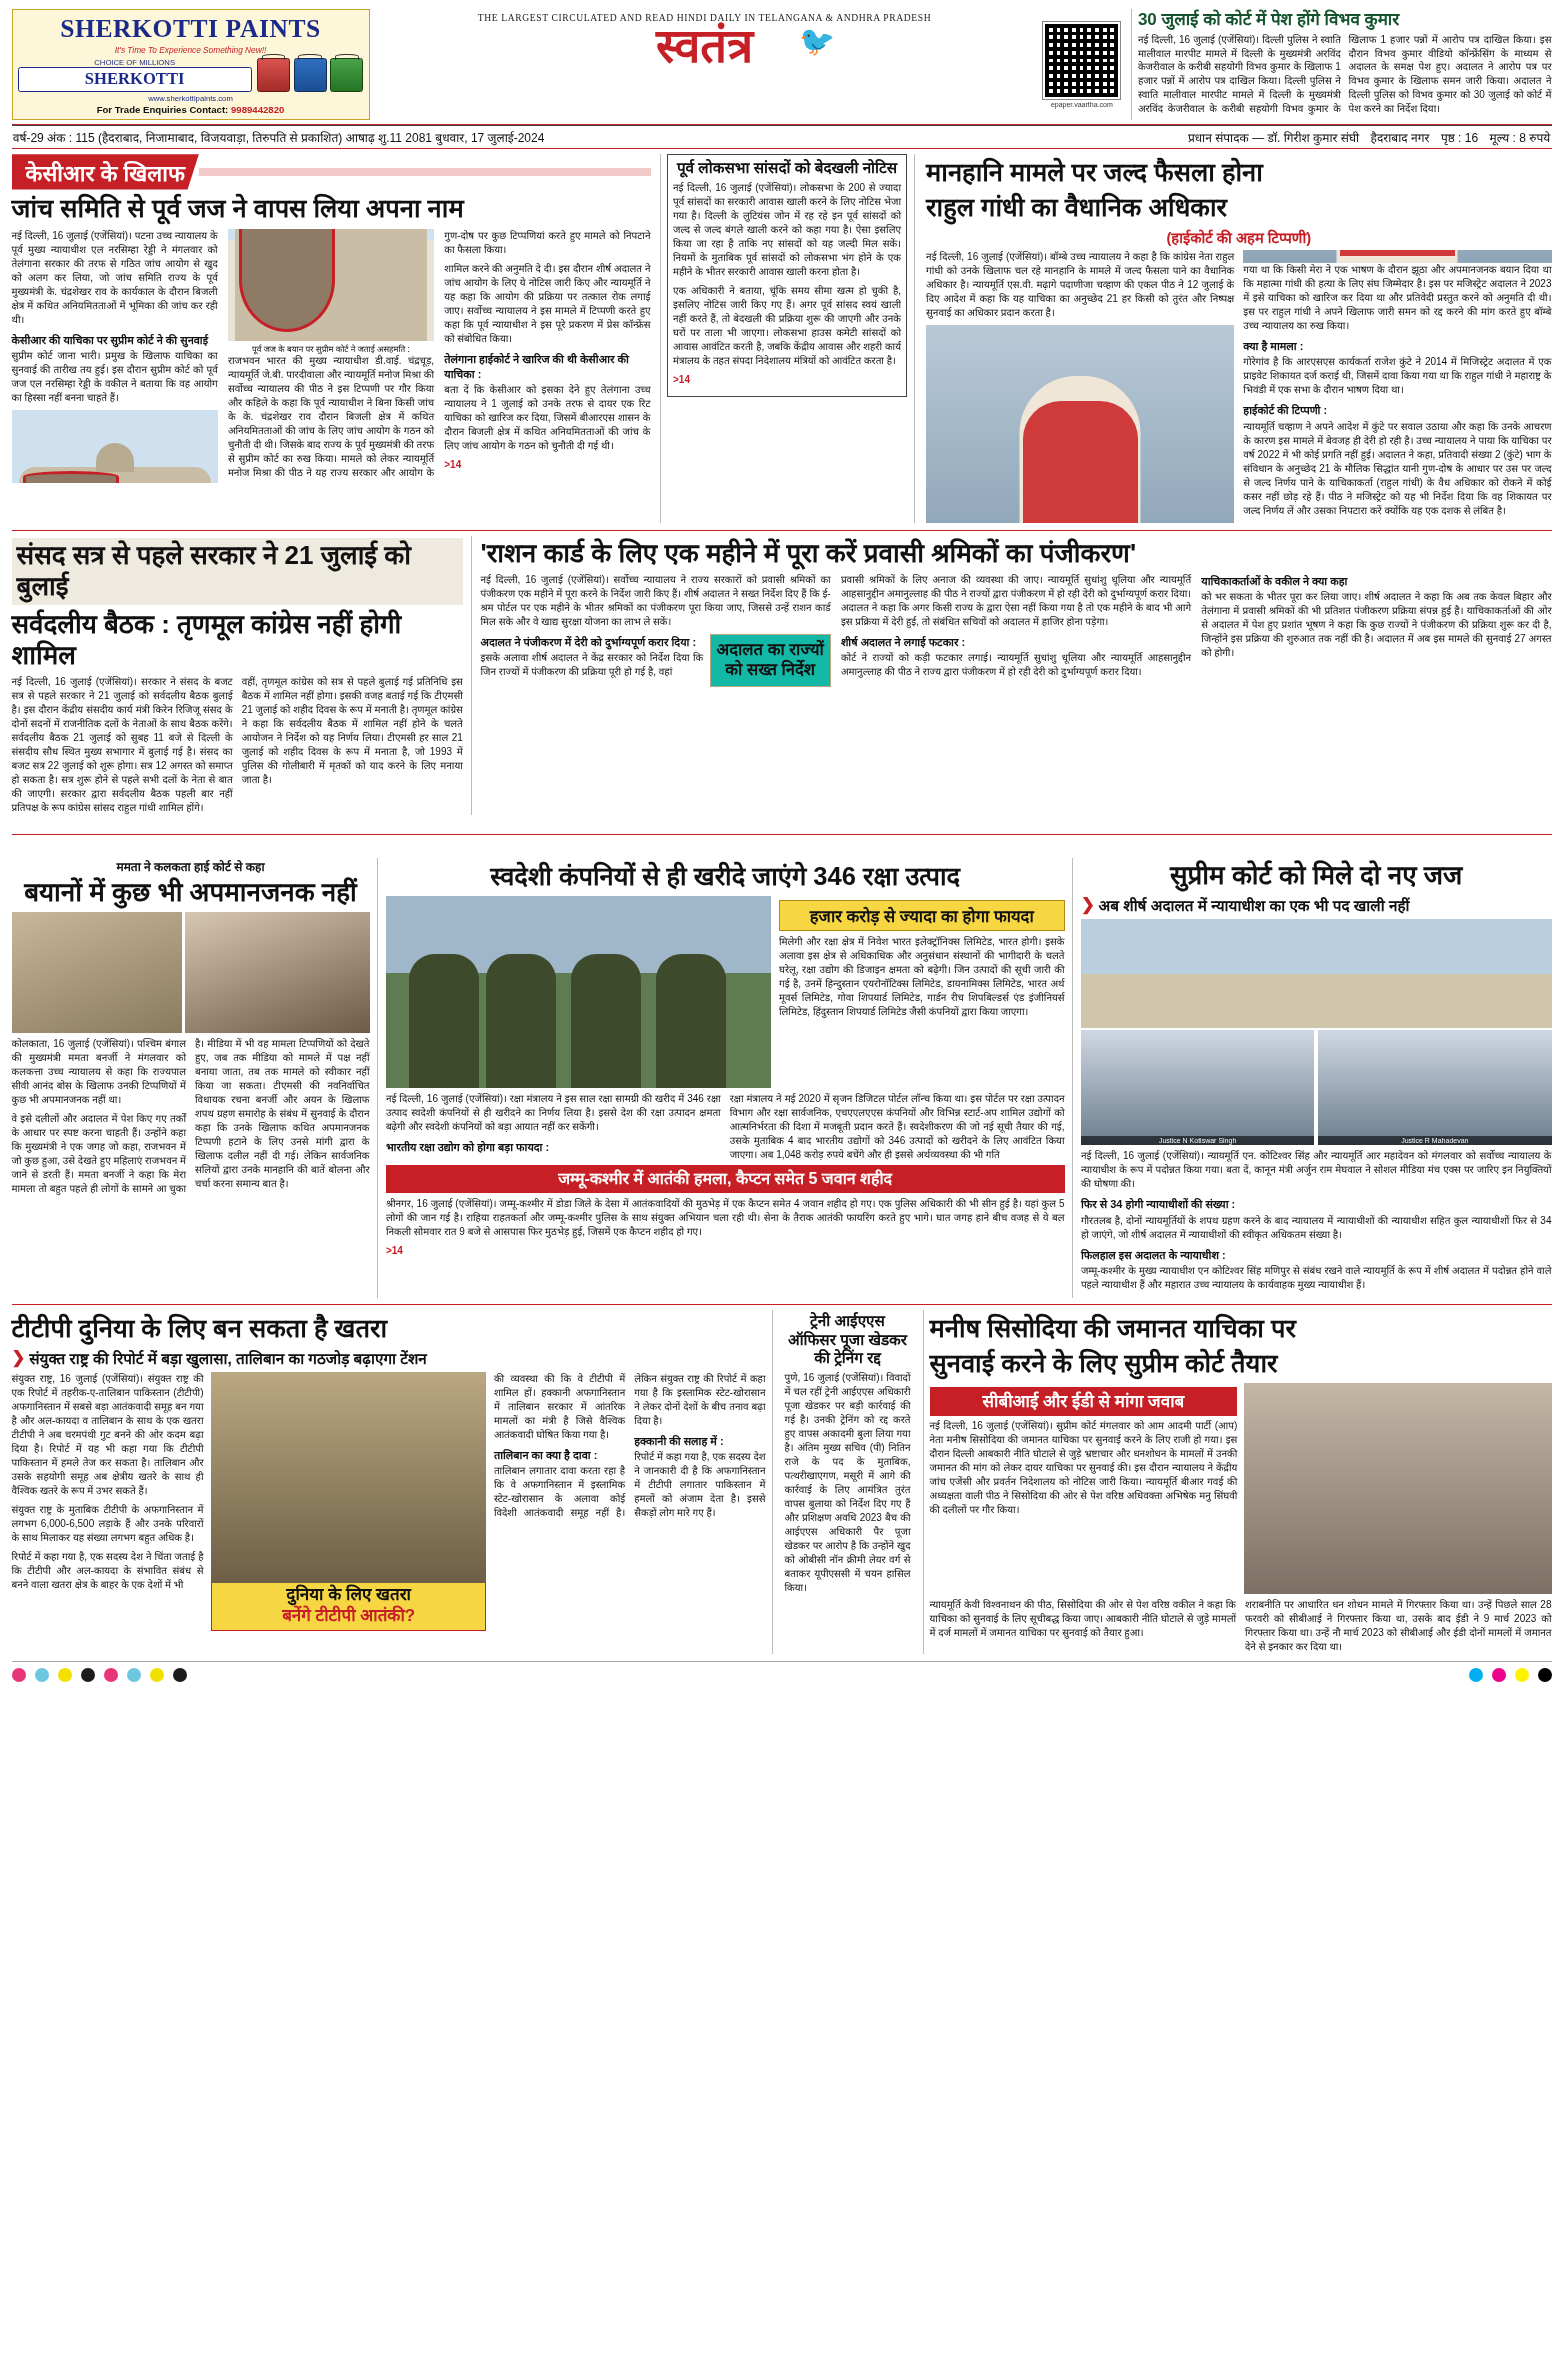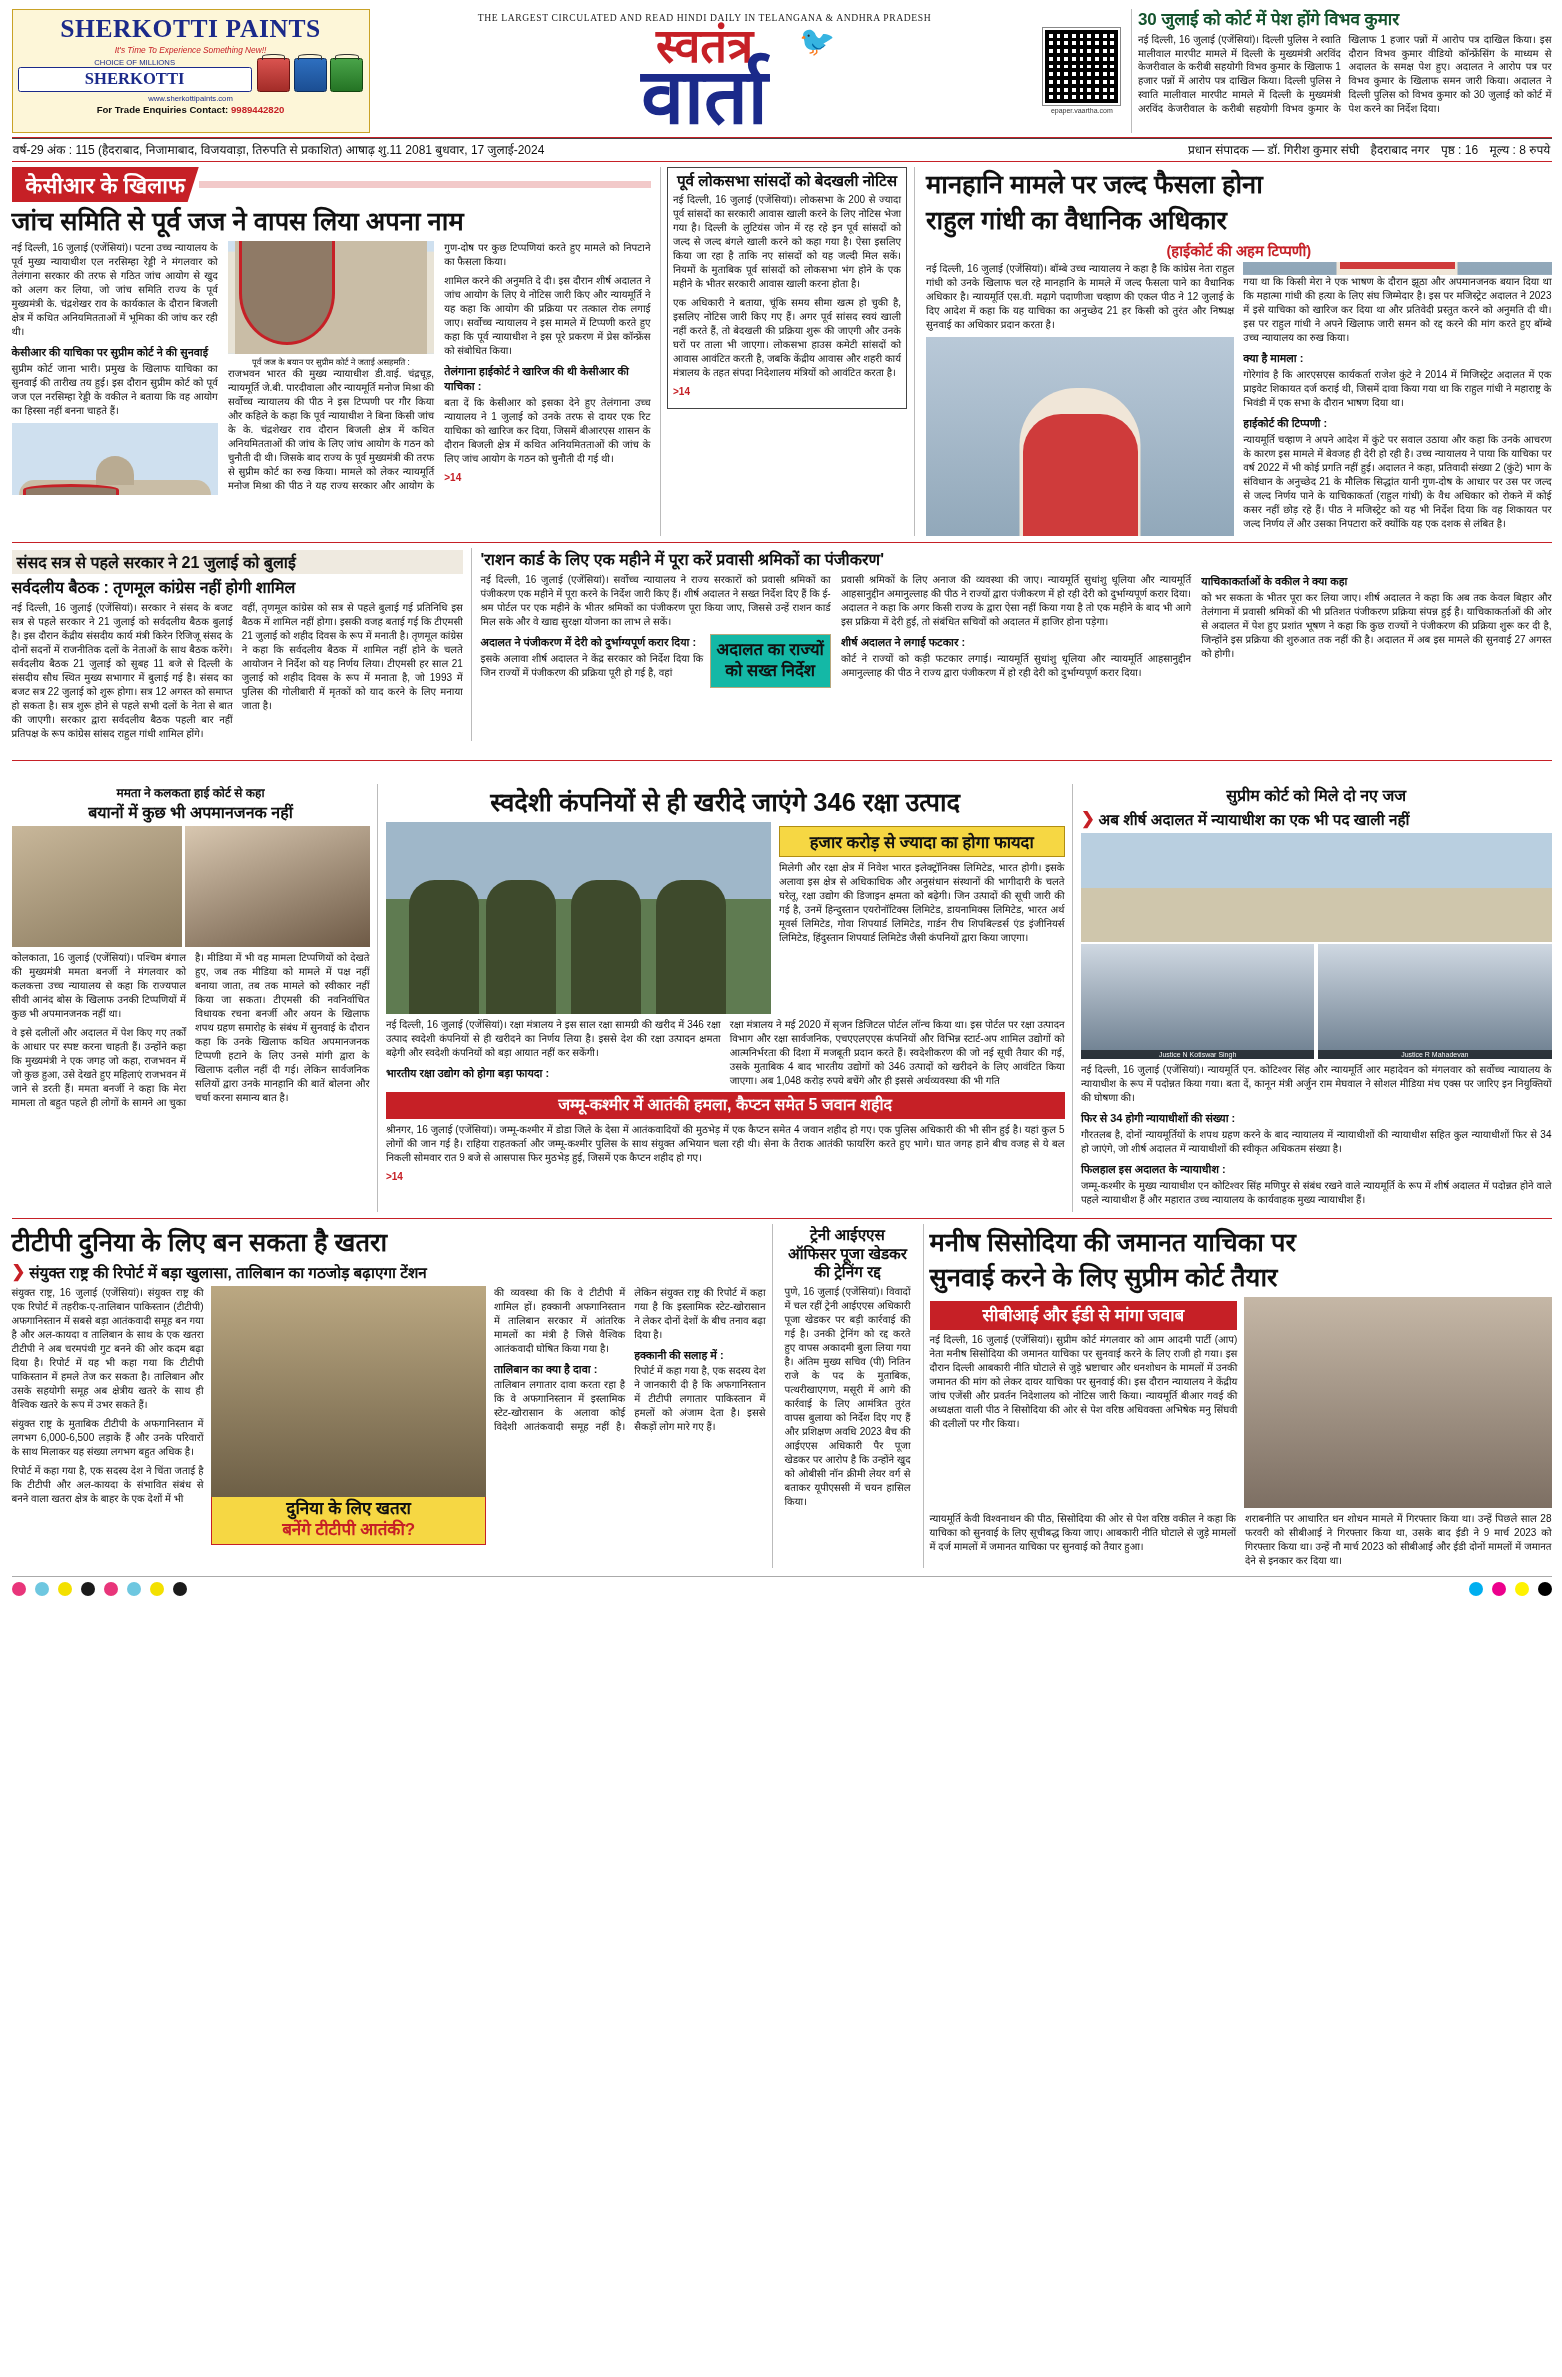--- a/index.html
+++ b/index.html
@@ -81,21 +81,21 @@
   .lead-body { font-size:10px; line-height:1.38; text-align:justify; column-count:2; column-gap:7.7px;}
 
   
   .infostrip {
     display:flex; justify-content:space-between; align-items:center;
     border-top:0.6px solid #444; border-bottom:1.9px solid #c62026;
     padding:2.6px 1.3px; font-size:12px; margin-top:0;
   }
   .infostrip .right { display:flex; gap:11.5px; }
   h2.hd { font-size:25.5px; line-height:1.18; font-weight:bold; margin:2.6px 0 5.1px 0; color:#111;}
-  h3.hd { font-size:16px; line-height:1.2; font-weight:bold; margin:1.9px 0 3.8px 0; color:#111;}
+  h3.hd { font-size:26px; line-height:1.2; font-weight:bold; margin:1.9px 0 3.8px 0; color:#111;}
   h4.hd { font-size:15.3px; line-height:1.22; font-weight:bold; margin:1.9px 0 3.2px 0; color:#111;}
   p.body { font-size:10px; line-height:1.4; text-align:justify; margin:0 0 5.1px 0;}
   .subhead { font-size:11px; font-weight:bold; color:#111; margin:3.8px 0 2.6px;}
   .more { color:#c62026; font-weight:bold; }
 
   
   .sec1 { display:flex; gap:9px; margin-top:5.1px;}
   .sec1 .c1 { width:639px; }
   .sec1 .c2 { width:255px; border-left:0.6px solid #bbb; border-right:0.6px solid #bbb; padding:0 6.4px;}
   .sec1 .c3 { flex:1; padding-left:2.6px;}
@@ -197,21 +197,20 @@
       <div class="ad-contact">
         <span>For Trade Enquiries Contact:</span>
         <span class="num">9989442820</span>
       </div>
     </div>
 
     <div class="title-col">
       <div class="tagline">THE LARGEST CIRCULATED AND READ HINDI DAILY IN TELANGANA &amp; ANDHRA PRADESH</div>
       <div class="paper-name1">स्वतंत्र</div>
       <div class="bird">🐦</div>
-      <div class="paper-name2">वार्ता</div>
     </div>
 
     <div class="qr-wrap">
       <div class="qr-box"></div>
       <div class="qr-cap">epaper.vaartha.com</div>
     </div>
 
     <div class="lead-box">
       <div class="lead-head">30 जुलाई को कोर्ट में पेश होंगे विभव कुमार</div>
       <div class="lead-body">नई दिल्ली, 16 जुलाई (एजेंसियां)। दिल्ली पुलिस ने स्वाति मालीवाल मारपीट मामले में दिल्ली के मुख्यमंत्री अरविंद केजरीवाल के करीबी सहयोगी विभव कुमार के खिलाफ 1 हजार पन्नों में आरोप पत्र दाखिल किया। दिल्ली पुलिस ने स्वाति मालीवाल मारपीट मामले में दिल्ली के मुख्यमंत्री अरविंद केजरीवाल के करीबी सहयोगी विभव कुमार के खिलाफ 1 हजार पन्नों में आरोप पत्र दाखिल किया। इस दौरान विभव कुमार वीडियो कॉन्फ्रेंसिंग के माध्यम से अदालत के समक्ष पेश हुए। अदालत ने आरोप पत्र पर विभव कुमार के खिलाफ समन जारी किया। अदालत ने दिल्ली पुलिस को विभव कुमार को 30 जुलाई को कोर्ट में पेश करने का निर्देश दिया।</div>

